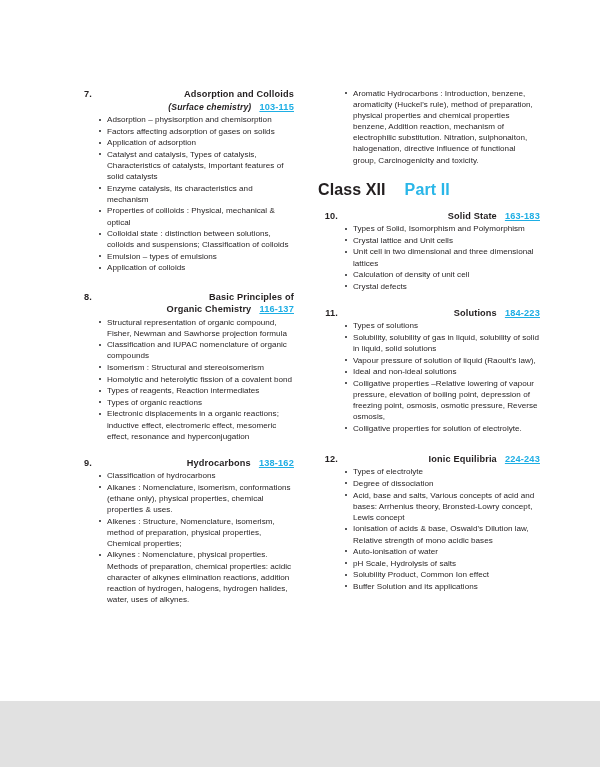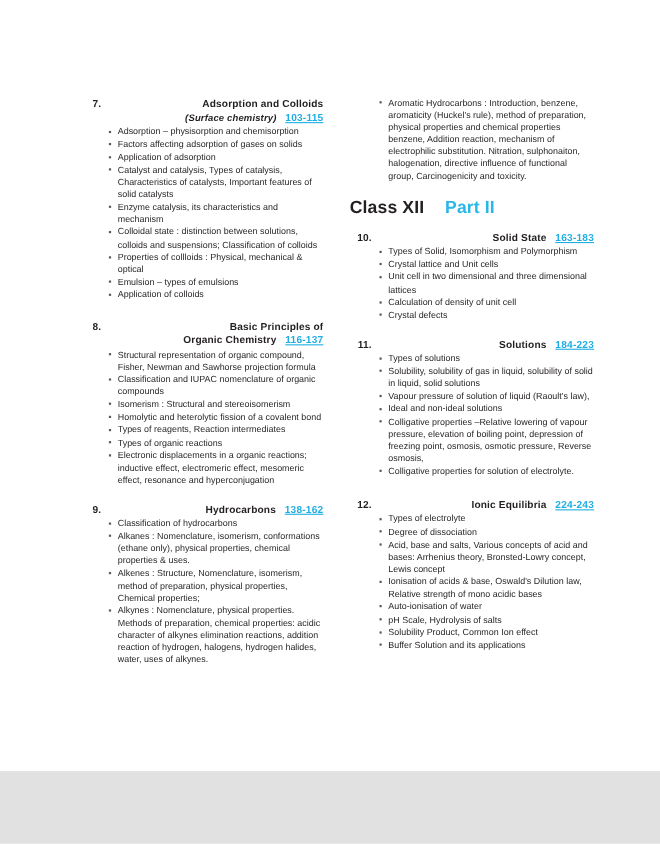--- a/index.html
+++ b/index.html
@@ -142,22 +142,22 @@
             <span class="chapter-sub">(Surface chemistry)</span>
             <span class="pages">103-115</span>
           </div>
         </div>
         <ul class="topics">
           <li>Adsorption – physisorption and chemisorption</li>
           <li>Factors affecting adsorption of gases on solids</li>
           <li>Application of adsorption</li>
           <li>Catalyst and catalysis, Types of catalysis, Characteristics of catalysts, Important features of solid catalysts</li>
           <li>Enzyme catalysis, its characteristics and mechanism</li>
+          <li>Properties of collloids : Physical, mechanical &amp; optical</li>
           <li>Colloidal state : distinction between solutions, colloids and suspensions; Classification of colloids</li>
-          <li>Properties of collloids : Physical, mechanical &amp; optical</li>
           <li>Emulsion – types of emulsions</li>
           <li>Application of colloids</li>
         </ul>
       </div>
 
       <div class="chapter" style="margin-top:17px;">
         <div class="chapter-head">
           <span class="chapter-num">8.</span>
           <div class="chapter-title-row">
             <span class="chapter-title">Basic Principles of</span>

